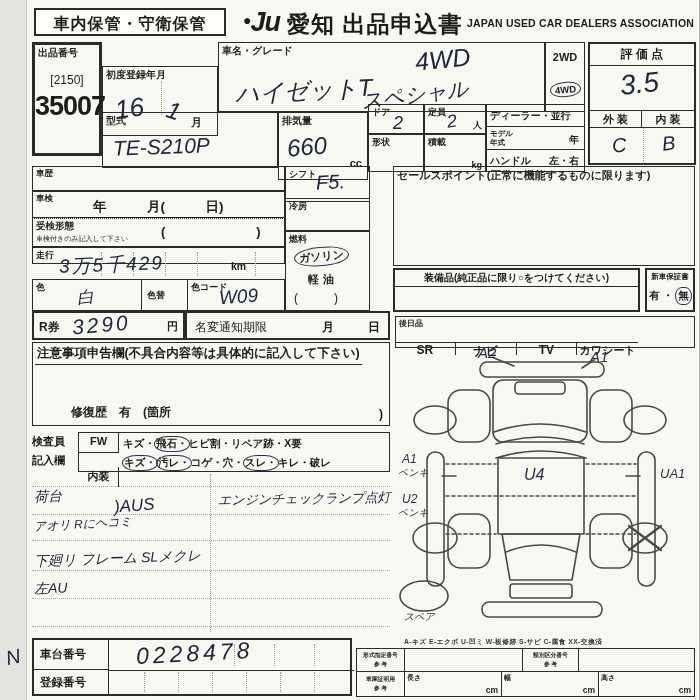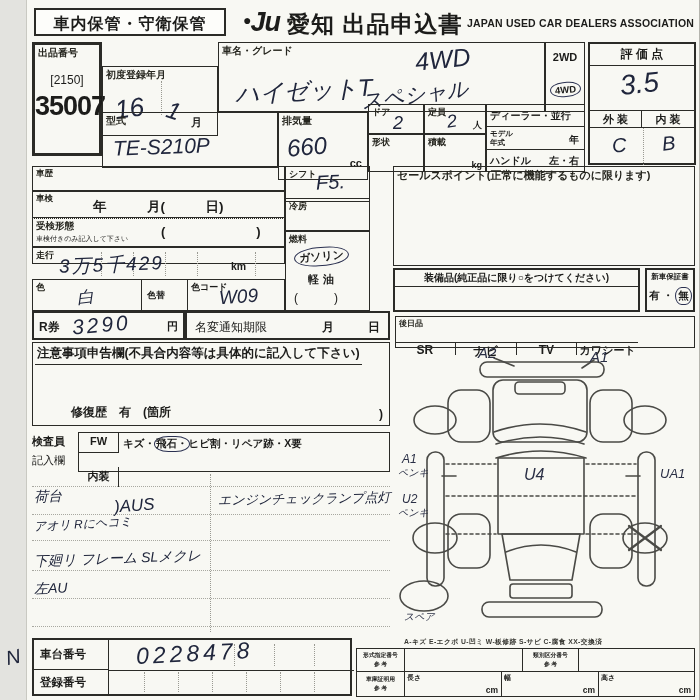--- a/index.html
+++ b/index.html
@@ -187,27 +187,30 @@
 <div class="bx" style="left:32px;top:342px;width:358px;height:84px;">
   <div class="abs" style="left:2px;top:2px;font-size:12.5px;font-weight:bold;border-bottom:1.5px solid #2b2b27;padding:0 2px 2px 2px;">注意事項申告欄(不具合内容等は具体的に記入して下さい)</div>
   <div class="abs" style="left:38px;bottom:4px;font-size:12px;font-weight:bold;">
     <span>修復歴</span>　<span>有</span>　<span>(箇所</span>
   </div>
   <div class="abs" style="right:6px;bottom:4px;font-size:12px;font-weight:bold;">)</div>
 </div>
 
 <div class="abs" style="left:32px;top:432px;width:358px;height:40px;">
   <div class="abs" style="left:0;top:2px;font-size:11px;font-weight:bold;">検査員</div>
-  <div class="abs" style="left:0;top:21px;font-size:11px;font-weight:normal;">記入欄</div>
+  <div class="abs" style="left:0;top:21px;font-size:11px;font-weight:bold;">記入欄</div>
   <div class="bx" style="left:46px;top:0;width:312px;height:40px;">
     <div class="abs" style="left:0;top:0;width:40px;height:20px;border-right:1.5px solid #2b2b27;border-bottom:1.5px solid #2b2b27;text-align:center;font-size:11px;font-weight:bold;padding-top:2px;box-sizing:border-box;">FW</div>
     <div class="abs" style="left:44px;top:3px;font-size:10.5px;font-weight:bold;white-space:nowrap;">
       <span class="ins" data-sep="・">キズ</span><span class="ins oval-s" data-sep="・">飛石</span><span class="ins" data-sep="・">ヒビ割</span><span class="ins" data-sep="・">リペア跡</span><span class="ins">X要</span>
     </div>
     <div class="abs" style="left:0;top:34px;width:40px;height:20px;border-right:1.5px solid #2b2b27;text-align:center;font-size:11px;font-weight:bold;padding-top:2px;box-sizing:border-box;">内装</div>
+    <div class="abs" style="left:44px;top:22px;font-size:10.5px;font-weight:bold;white-space:nowrap;">
+      <span class="ins oval-s" data-sep="・">キズ</span><span class="ins oval-s" data-sep="・">汚レ</span><span class="ins" data-sep="・">コゲ</span><span class="ins" data-sep="・">穴</span><span class="ins oval-s" data-sep="・">スレ</span><span class="ins" data-sep="・">キレ</span><span class="ins">破レ</span>
+    </div>
   </div>
 </div>
 
 <div class="abs" style="left:32px;top:474px;width:358px;height:158px;">
   <div class="doth" style="left:0;top:12px;width:358px;"></div>
   <div class="doth" style="left:0;top:40px;width:358px;"></div>
   <div class="doth" style="left:0;top:66px;width:358px;"></div>
   <div class="doth" style="left:0;top:96px;width:358px;"></div>
   <div class="doth" style="left:0;top:124px;width:358px;"></div>
   <div class="doth" style="left:0;top:152px;width:358px;"></div>

